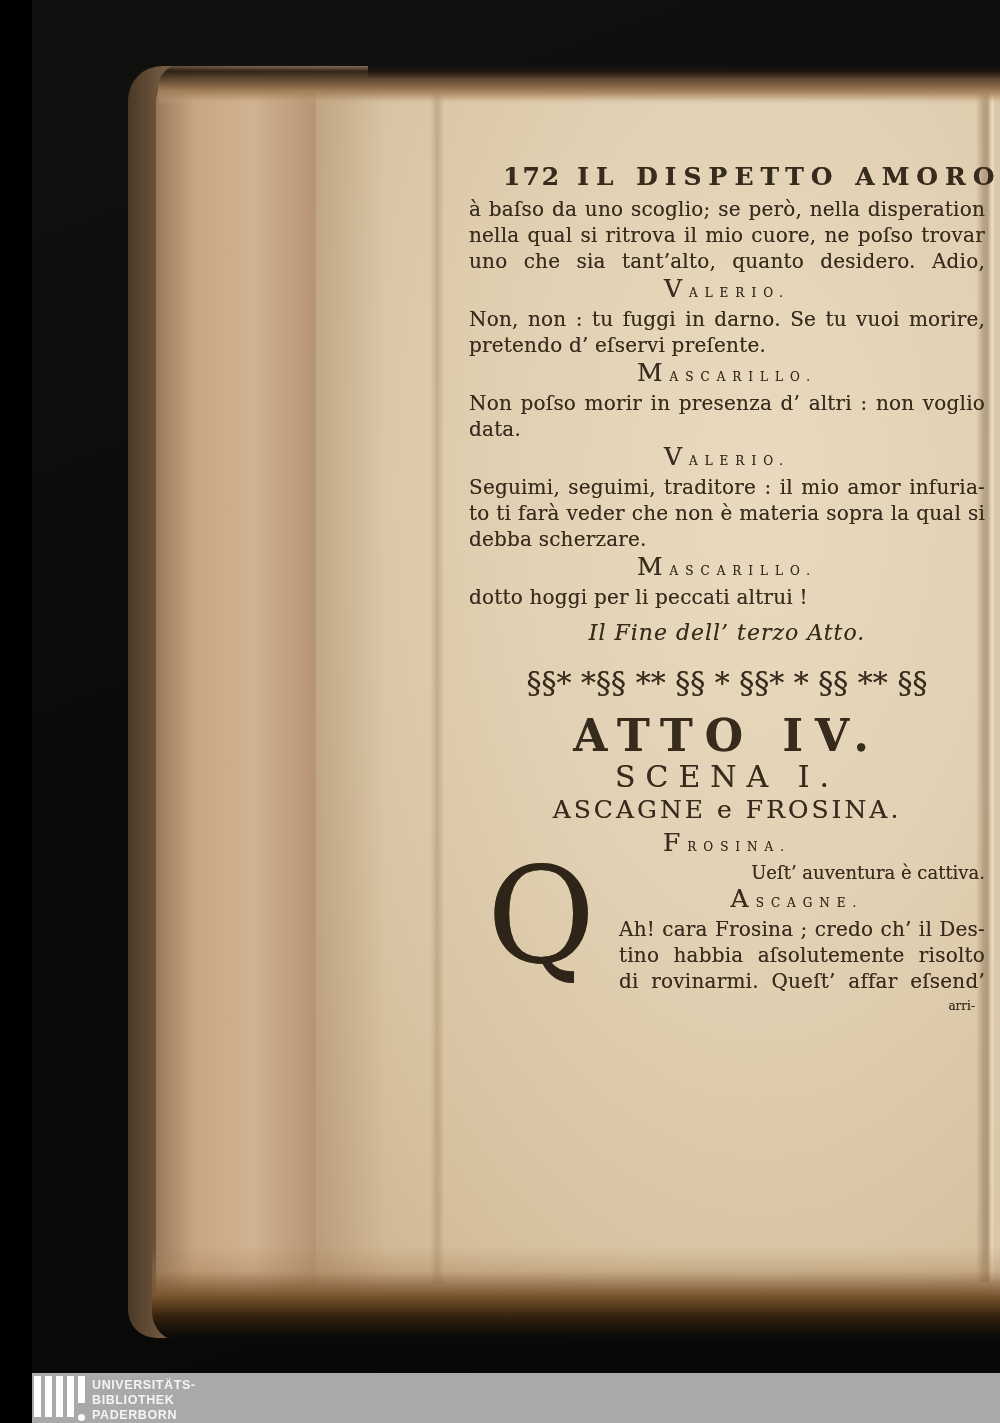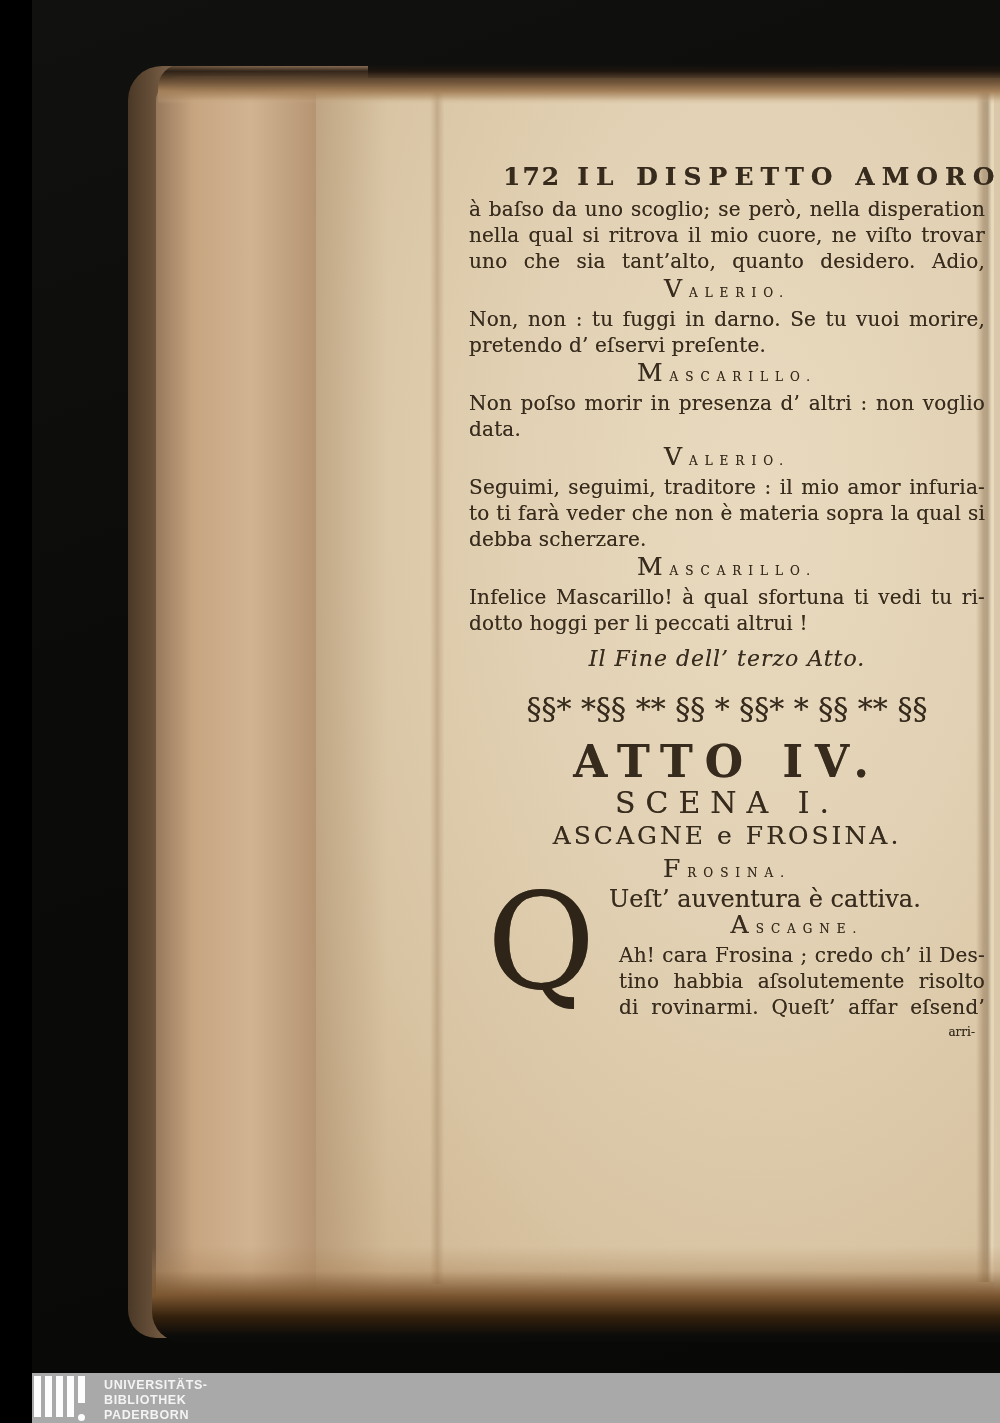--- a/index.html
+++ b/index.html
@@ -35,33 +35,33 @@
   .spk{margin-top:2px;font-size:12px;line-height:26px;letter-spacing:7px;text-align:center;}
   .spk::first-letter{font-size:25px;}
   .fine{margin-top:10px;font-style:italic;font-size:22px;line-height:26px;text-align:center;letter-spacing:1px;}
   .orn{margin-top:16px;font-size:30px;line-height:42px;text-align:center;letter-spacing:0;white-space:nowrap;overflow:hidden;}
   .act{margin-top:8px;font-size:44px;line-height:48px;font-weight:700;letter-spacing:12px;text-align:center;white-space:nowrap;}
   .scn{font-size:30px;line-height:34px;letter-spacing:10px;text-align:center;}
   .chars{margin-top:2px;font-size:25px;line-height:28px;font-weight:400;letter-spacing:3px;text-align:center;}
   .fro-spk{margin-top:6px;}
   .dropwrap{position:relative;margin-top:0;}
   .dropQ{position:absolute;left:18px;top:6px;font-size:132px;line-height:100px;color:#2e2417;}
-  .fro-line{margin-left:140px;font-size:24px;line-height:26px;}
+  .fro-line{margin-left:140px;font-size:18px;line-height:26px;text-align:right;}
   .asc-head{margin-left:140px;margin-top:0;}
   .asc{margin-left:150px;}
   .catch{margin-top:0;text-align:right;font-size:12px;line-height:24px;padding-right:10px;}
 
   
   .stamp{position:absolute;left:0;top:1373px;width:1000px;height:50px;background:#a9a9a9;}
   .stamp-icon{position:absolute;left:2px;top:3px;width:52px;height:46px;}
   .stamp-icon .bar{position:absolute;top:0;width:7px;background:#fdfdfd;}
   .b1{left:0;height:41px;} .b2{left:11px;height:41px;} .b3{left:22px;height:41px;} .b4{left:33px;height:41px;}
   .b5{left:44px;height:27px;}
   .stamp-icon .dot{position:absolute;left:44px;top:38px;width:7px;height:7px;border-radius:50%;background:#fdfdfd;}
-  .stamp-text{position:absolute;left:72px;top:5px;font-family:"Liberation Sans",sans-serif;font-size:12.5px;font-weight:700;line-height:15px;letter-spacing:.6px;color:#f4f4f4;}
+  .stamp-text{position:absolute;left:60px;top:5px;font-family:"Liberation Sans",sans-serif;font-size:12.5px;font-weight:700;line-height:15px;letter-spacing:.6px;color:#f4f4f4;}
 </style>
 </head>
 <body>
 
 <div class="scene">
 
   <div class="cover"></div>
   <div class="stack"></div>
   <div class="page"></div>
   <div class="crease"></div>
@@ -72,39 +72,38 @@
 
   <div class="text-col">
 
     <div class="hdr">
       <span class="pn">172</span>
       <span class="ttl">IL DISPETTO AMOROSO</span>
     </div>
 
     <div class="intro">
       <div class="pline just">à baſso da uno scoglio; se però, nella disperation</div>
-      <div class="pline just">nella qual si ritrova il mio cuore, ne viſto trovar</div>
+      <div class="pline just">nella qual si ritrova il mio cuore, ne poſso trovar</div>
       <div class="pline just">uno che sia tant’alto, quanto desidero. Adio,</div>
     </div>
 
     <div class="spk">VALERIO.</div>
     <div class="pline just">Non, non : tu fuggi in darno. Se tu vuoi morire,</div>
     <div class="pline">pretendo d’ eſservi preſente.</div>
 
     <div class="spk">MASCARILLO.</div>
     <div class="pline just">Non poſso morir in presenza d’ altri : non voglio</div>
     <div class="pline">data.</div>
 
     <div class="spk">VALERIO.</div>
     <div class="pline just">Seguimi, seguimi, traditore : il mio amor infuria-</div>
     <div class="pline just">to ti farà veder che non è materia sopra la qual si</div>
     <div class="pline">debba scherzare.</div>
 
     <div class="spk">MASCARILLO.</div>
-    <div class="pline just">Infelice Mascarillo! à qual sfortuna ti vedi tu ri-</div>
     <div class="pline">dotto hoggi per li peccati altrui !</div>
 
     <div class="fine">Il Fine dell’ terzo Atto.</div>
 
     <div class="orn">§§* *§§ ** §§ * §§* * §§ ** §§</div>
 
     <div class="act">ATTO IV.</div>
     <div class="scn">SCENA I.</div>
     <div class="chars">ASCAGNE e FROSINA.</div>
 

